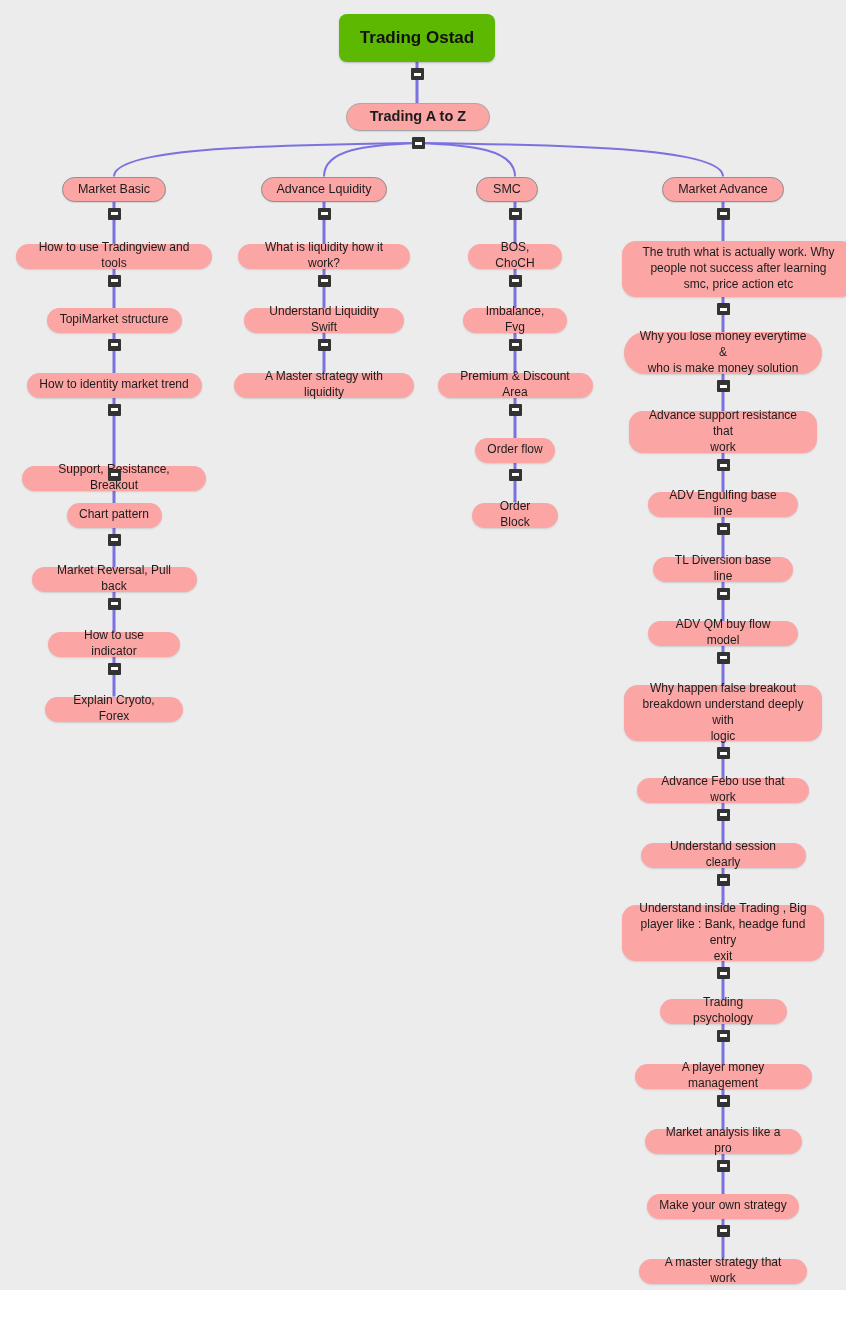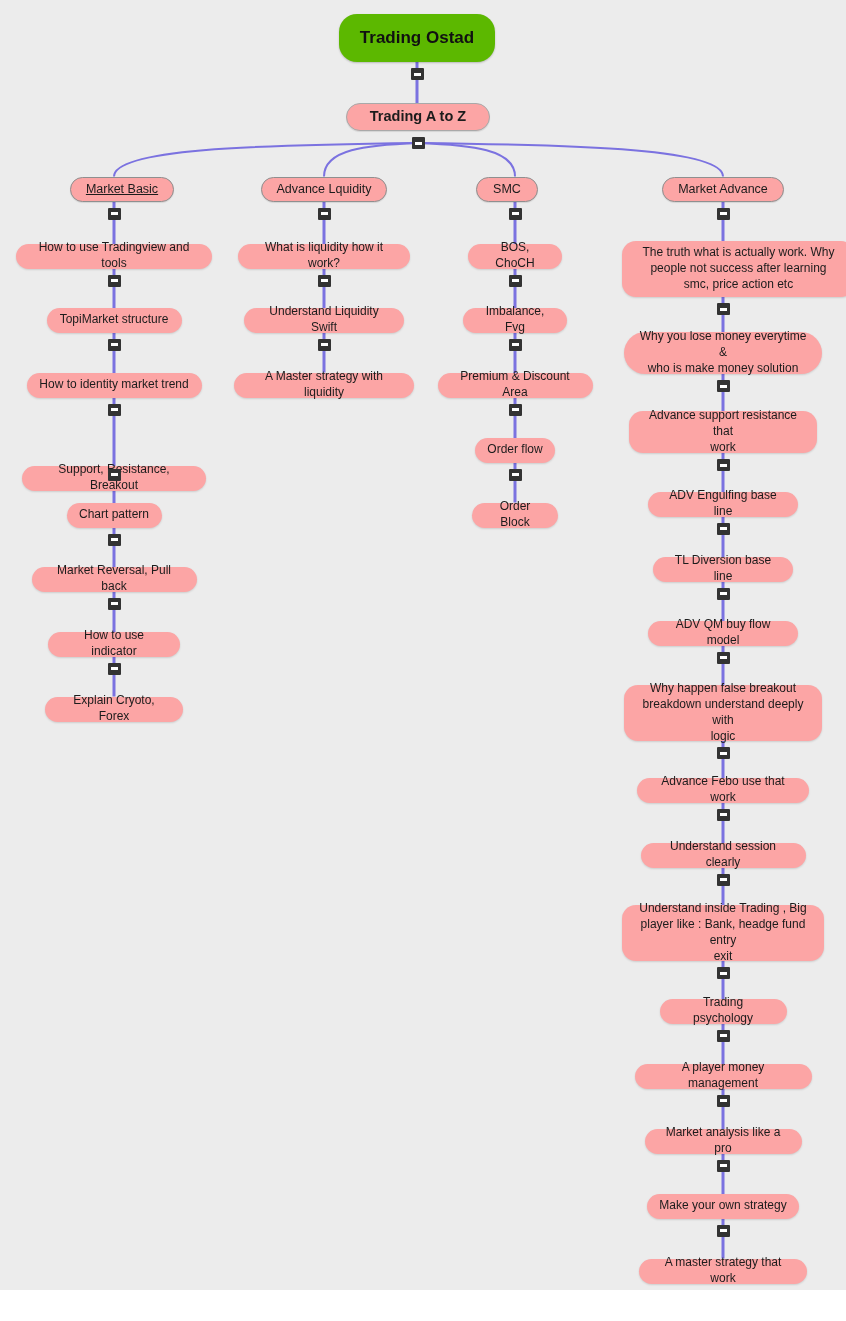--- a/index.html
+++ b/index.html
@@ -41,21 +41,21 @@
     color: #1c1c1c;
     line-height: 1.32;
     white-space: pre-line;
     z-index: 3;
   }
   .node.root {
     background: #5cb800;
     color: #111111;
     font-weight: bold;
     font-size: 17px;
-    border-radius: 18px;
+    border-radius: 8px;
     box-shadow: 0 1px 2px rgba(0,0,0,.22);
   }
   .node.lvl1 {
     font-weight: bold;
     font-size: 14.5px;
     border: 1px solid #a9a9a9;
     box-shadow: 0 1px 1px rgba(0,0,0,.10);
   }
   .node.lvl2 {
     font-size: 12.5px;
@@ -101,21 +101,21 @@
         <line x1="324" y1="201.5" x2="324" y2="372.5" stroke="#7b72e0" stroke-width="3"></line>
         <path d="M 418 143 C 471.35 145, 515 149.12, 515 176.5" stroke="#7b72e0" stroke-width="2" fill="none"></path>
         <line x1="515" y1="201.5" x2="515" y2="502.5" stroke="#7b72e0" stroke-width="3"></line>
         <path d="M 418 143 C 585.75 145, 723 149.12, 723 176.5" stroke="#7b72e0" stroke-width="2" fill="none"></path>
         <line x1="723" y1="201.5" x2="723" y2="1258.5" stroke="#7b72e0" stroke-width="3"></line>
       </svg>
 
     <div id="nodes">
         <div class="node root" style="left: 339px; top: 14px; width: 156px; height: 48px;">Trading Ostad</div>
         <div class="node lvl1" style="left: 346px; top: 103px; width: 144px; height: 28px;">Trading A to Z</div>
-        <div class="node lvl2" style="left: 70px; top: 176.5px; width: 104px; height: 25px; text-decoration: underline;">Market Basic</div>
+        <div class="node lvl2" style="left: 62px; top: 176.5px; width: 104px; height: 25px;">Market Basic</div>
         <div class="node leaf" style="left: 16px; top: 243.5px; width: 196px; height: 25px;">How to use Tradingview and tools</div>
         <div class="node leaf" style="left: 46.5px; top: 307.5px; width: 135px; height: 25px;">TopiMarket structure</div>
         <div class="node leaf" style="left: 26.5px; top: 372.5px; width: 175px; height: 25px;">How to identity market trend</div>
         <div class="node leaf" style="left: 22px; top: 437.5px; width: 184px; height: 25px; margin-top: 28px;">Support, Resistance, Breakout</div>
         <div class="node leaf" style="left: 66.5px; top: 502.5px; width: 95px; height: 25px;">Chart pattern</div>
         <div class="node leaf" style="left: 31.5px; top: 566.5px; width: 165px; height: 25px;">Market Reversal, Pull back</div>
         <div class="node leaf" style="left: 48px; top: 631.5px; width: 132px; height: 25px;">How to use indicator</div>
         <div class="node leaf" style="left: 45px; top: 696.5px; width: 138px; height: 25px;">Explain Cryoto, Forex</div>
         <div class="node lvl2" style="left: 261px; top: 176.5px; width: 126px; height: 25px;">Advance Lquidity</div>
         <div class="node leaf" style="left: 238px; top: 243.5px; width: 172px; height: 25px;">What is liquidity how it work?</div>

